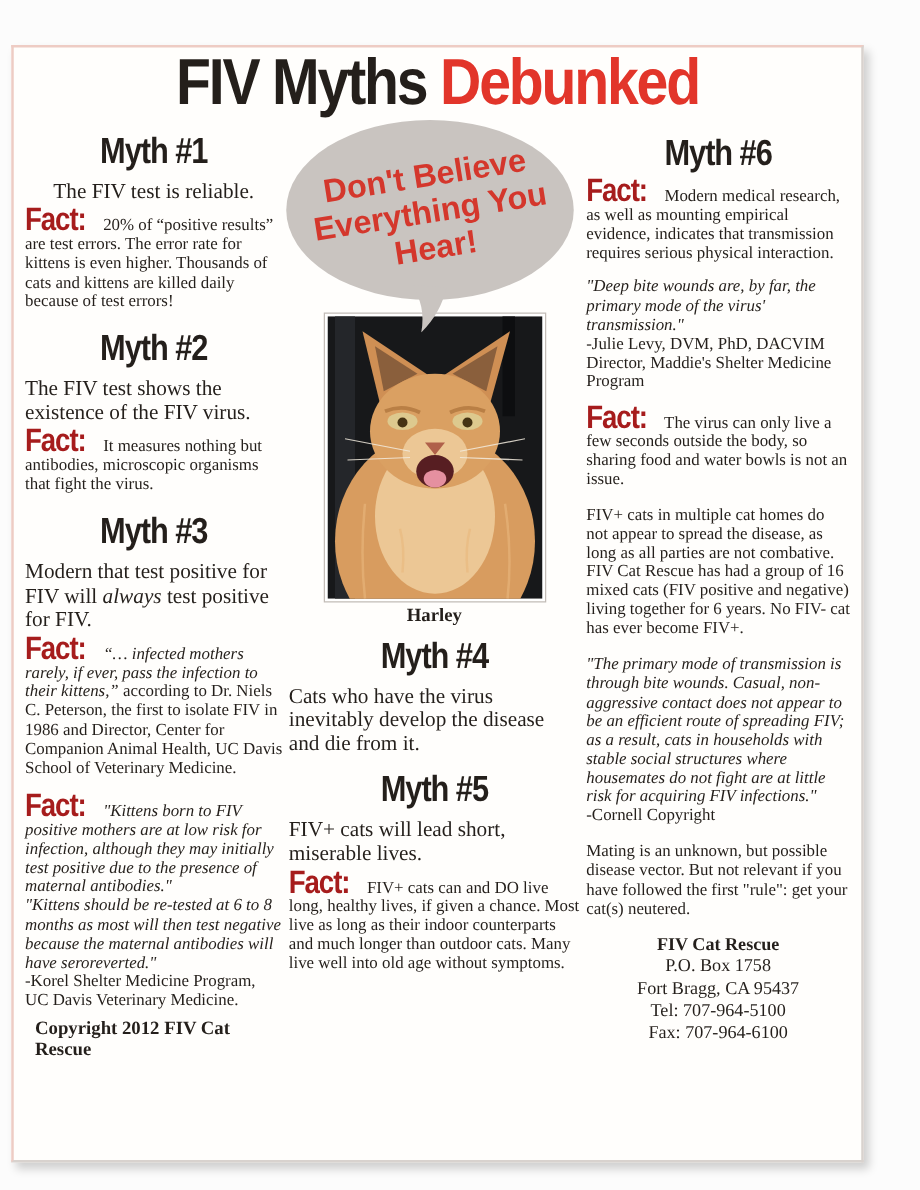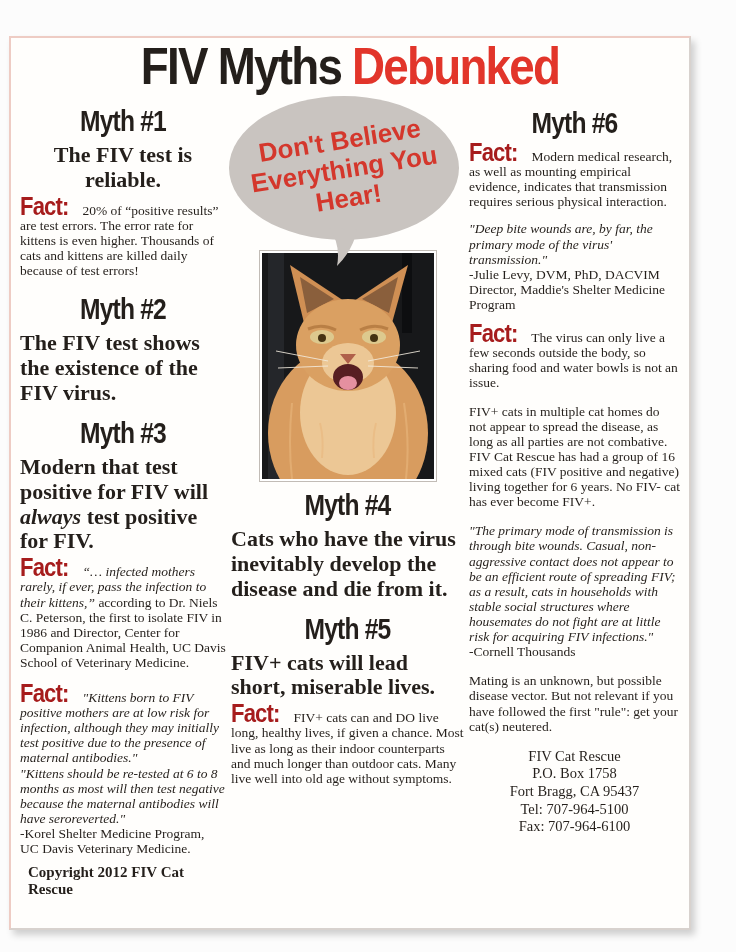--- a/index.html
+++ b/index.html
@@ -35,21 +35,21 @@
   .col-mid{width:243px;padding:0 5px;}
   .col-right{width:211px;padding-top:14px;}
   h2.myth{
     font-family:"Liberation Sans", sans-serif;
     font-weight:bold;font-size:29px;line-height:30px;
     letter-spacing:-1px;text-align:center;
     margin:12px 0 7px 0;
     transform:scaleX(.85);
   }
   .statement{
-    font-weight:bold;font-size:22px;line-height:1.13;
+    font-weight:normal;font-size:17px;line-height:1.13;
     margin:0 0 6px 0;
   }
   .btxt{font-size:13.5px;line-height:1.12;}
   p.fact{margin:4px 0 16px 0;}
   .fact-label{
     font-family:"Liberation Sans", sans-serif;
     font-weight:bold;color:#a61c1c;
     font-size:26px;line-height:14px;letter-spacing:-1px;
     display:inline-block;transform:scaleX(.85);transform-origin:0 80%;
     margin-right:2px;vertical-align:baseline;
@@ -60,41 +60,42 @@
   .bubble-wrap{position:relative;z-index:2;margin:0 0 -16px -6px;display:block;}
   .photo{
     width:172px;margin:0 auto;background:#fff;
     border:1px solid #c2bcb6;padding:2px;box-sizing:content-box;
     position:relative;z-index:1;
   }
   .photo svg{display:block;}
   .caption{text-align:center;font-weight:bold;font-size:15px;margin:3px 0 0 0;}
   .copyright{font-weight:bold;font-size:15px;margin:8px 0 0 8px;}
   .contact{text-align:center;font-size:14.5px;line-height:1.22;margin-top:4px;}
-  .contact .org{font-weight:normal;}
+  .contact .org{font-weight:bold;}
 </style>
 </head>
 <body>
 
 <div class="page">
 
   <h1 class="title"><span>FIV Myths </span><span class="red">Debunked</span></h1>
 
   <div class="cols">
 
     <div class="col col-left">
       <section>
         <h2 class="myth" style="margin-top:0">Myth #1</h2>
         <p class="statement" style="text-align:center">The FIV test is reliable.</p>
         <p class="fact btxt"><span class="fact-label">Fact:</span> <span>20% of “positive results” are test errors. The error rate for kittens is even higher. Thousands of cats and kittens are killed daily because of test errors!</span></p>
       </section>
 
       <section>
         <h2 class="myth">Myth #2</h2>
         <p class="statement">The FIV test shows the existence of the FIV virus.</p>
+        <p class="fact btxt"><span class="fact-label">Fact:</span> <span>It measures nothing but antibodies, microscopic organisms that fight the virus.</span></p>
       </section>
 
       <section>
         <h2 class="myth">Myth #3</h2>
         <p class="statement"><span>Modern that test positive for FIV will </span><em>always</em><span> test positive for FIV.</span></p>
         <p class="fact btxt"><span class="fact-label">Fact:</span> <span class="quote">“… infected mothers rarely, if ever, pass the infection to their kittens,”</span><span> according to Dr. Niels C. Peterson, the first to isolate FIV in 1986 and Director, Center for Companion Animal Health, UC Davis School of Veterinary Medicine.</span></p>
       </section>
 
       <section>
         <p class="fact btxt" style="margin-bottom:4px"><span class="fact-label">Fact:</span> <span class="quote">"Kittens born to FIV positive mothers are at low risk for infection, although they may initially test positive due to the presence of maternal antibodies."</span><br>
@@ -153,20 +154,21 @@
           </g>
 
           <g stroke="#e9b87e" stroke-width="2" opacity=".6" fill="none">
             <path d="M30 150 Q26 190 30 226"></path>
             <path d="M142 150 Q148 190 144 226"></path>
             <path d="M60 205 Q62 185 58 170"></path>
             <path d="M112 205 Q110 185 114 170"></path>
           </g>
         </svg>
       </div>
+      <p class="caption">Harley</p>
 
       <section>
         <h2 class="myth" style="margin-top:8px">Myth #4</h2>
         <p class="statement">Cats who have the virus inevitably develop the disease and die from it.</p>
       </section>
 
       <section>
         <h2 class="myth">Myth #5</h2>
         <p class="statement">FIV+ cats will lead short, miserable lives.</p>
         <p class="fact btxt"><span class="fact-label">Fact:</span> <span>FIV+ cats can and DO live long, healthy lives, if given a chance. Most live as long as their indoor counterparts and much longer than outdoor cats. Many live well into old age without symptoms.</span></p>
@@ -181,21 +183,21 @@
 
       <p class="para btxt"><span class="quote">"Deep bite wounds are, by far, the primary mode of the virus' transmission."</span><br>
       <span class="attrib">-Julie Levy, DVM, PhD, DACVIM</span><br>
       <span class="attrib">Director, Maddie's Shelter Medicine Program</span></p>
 
       <p class="fact btxt" style="margin-top:10px;margin-bottom:13px"><span class="fact-label">Fact:</span> <span>The virus can only live a few seconds outside the body, so sharing food and water bowls is not an issue.</span></p>
 
       <p class="para btxt">FIV+ cats in multiple cat homes do not appear to spread the disease, as long as all parties are not combative. FIV Cat Rescue has had a group of 16 mixed cats (FIV positive and negative) living together for 6 years. No FIV- cat has ever become FIV+.</p>
 
       <p class="para btxt"><span class="quote">"The primary mode of transmission is through bite wounds. Casual, non-aggressive contact does not appear to be an efficient route of spreading FIV; as a result, cats in households with stable social structures where housemates do not fight are at little risk for acquiring FIV infections."</span><br>
-      <span class="attrib">-Cornell Thousands</span></p>
+      <span class="attrib">-Cornell Copyright</span></p>
 
       <p class="para btxt">Mating is an unknown, but possible disease vector. But not relevant if you have followed the first "rule": get your cat(s) neutered.</p>
 
       <div class="contact">
         <div class="org">FIV Cat Rescue</div>
         <div>P.O. Box 1758</div>
         <div>Fort Bragg, CA 95437</div>
         <div>Tel: 707-964-5100</div>
         <div>Fax: 707-964-6100</div>
 

